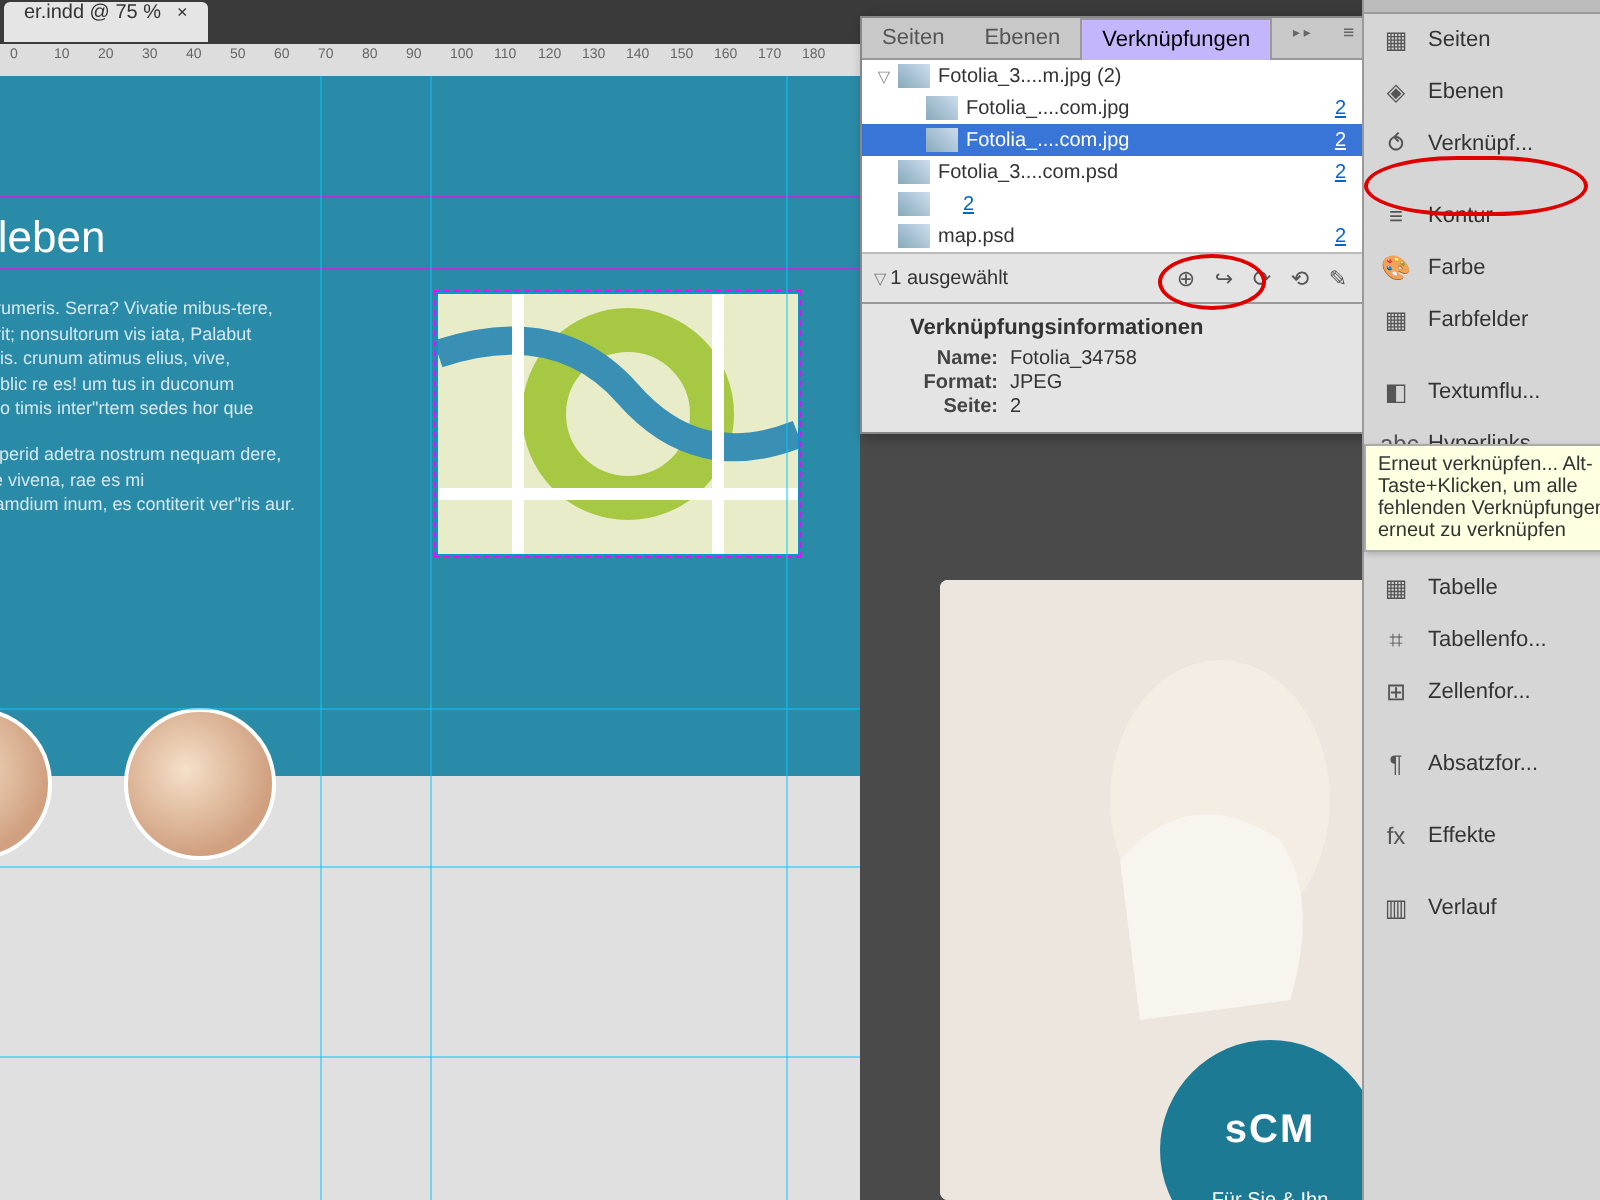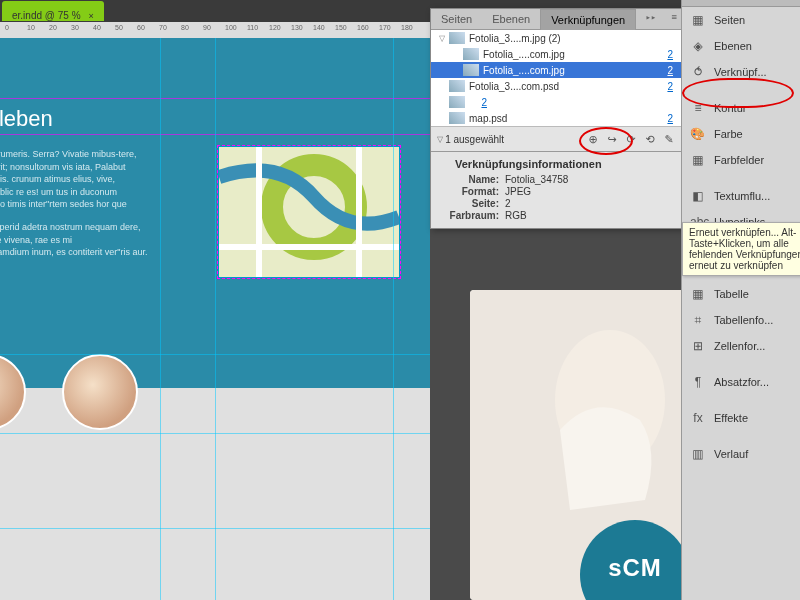--- a/index.html
+++ b/index.html
@@ -1,44 +1,44 @@
 <!DOCTYPE html>
 <html><head>
 <meta charset="utf-8">
 <style>
 html,body{margin:0;padding:0;font-family:"Segoe UI",Tahoma,sans-serif;font-size:11px;color:#333;background:#f0f0f0;width:800px;height:600px;overflow:hidden}
 .app{position:relative;width:800px;height:600px;background:#4a4a4a}
 .tab-bar{height:22px;background:#3a3a3a;display:flex;align-items:center}
-.doc-tab{background:#84cc16;color:#333;height:20px;padding:0 10px;display:flex;align-items:flex-end;font-size:10px;border-radius:3px 3px 0 0;margin-left:2px}
+.doc-tab{background:#e5e5e5;color:#333;height:20px;padding:0 10px;display:flex;align-items:flex-start;font-size:10px;border-radius:3px 3px 0 0;margin-left:2px}
 .doc-tab .x{margin-left:8px;font-size:9px}
 .ruler{height:16px;background:#ddd;position:relative;font-size:7px;color:#666;overflow:hidden}
 .ruler span{position:absolute;top:2px}
 .canvas{position:absolute;top:38px;left:0;width:430px;height:562px;background:#e8e8e8;overflow:hidden}
 .page{position:absolute;top:0;left:-50px;width:480px;height:562px;background:linear-gradient(to bottom,#2a8ba8 0,#2a8ba8 350px,#e0e0e0 350px,#e0e0e0 100%)}
 .page .hdr1{position:absolute;top:68px;left:0;color:#fff;font-size:22px;font-weight:300}
 .page .hdr2{position:absolute;top:68px;left:268px;color:#fff;font-size:22px;font-weight:300}
 .page .bodytext{position:absolute;top:110px;left:0;width:200px;color:#d4e9ef;font-size:9px;line-height:1.4}
 .page .bodytext p{margin:0 0 10px}
 .mapbox{position:absolute;top:108px;left:268px;width:180px;height:130px;background:#fff;border:1px solid #09c;outline:1px dashed #f0f}
 .mapbox svg{width:100%;height:100%}
 .circ{position:absolute;width:72px;height:72px;border-radius:50%;background:radial-gradient(circle at 40% 40%,#f5e0c8,#d0a080 70%);border:2px solid #fff;overflow:hidden;top:316px}
 .circ.a{left:0}.circ.b{left:112px}
 .bigimg{position:absolute;top:290px;left:470px;width:250px;height:310px;background:linear-gradient(135deg,#f5f0ea,#d8d0c8);border-radius:4px;overflow:hidden}
 .scm{position:absolute;bottom:-30px;left:110px;width:110px;height:110px;border-radius:50%;background:#1c7a94;color:#fff;text-align:center;padding-top:34px;box-sizing:border-box}
-.scm b{font-size:24px;letter-spacing:1px}
+.scm b{font-size:20px;letter-spacing:1px}
 .scm small{display:block;font-size:10px;margin-top:18px}
 .guides{position:absolute;inset:0;pointer-events:none}
 .guides .v{position:absolute;top:0;bottom:0;width:1px;border-left:1px solid rgba(0,200,255,.5)}
 .guides .h{position:absolute;left:0;right:0;height:1px;border-top:1px solid rgba(0,200,255,.5)}
 .guides .m{border-color:rgba(255,0,255,.6)!important}
 
 .links-panel{position:absolute;top:8px;left:430px;width:252px;background:#e4e4e4;border:1px solid #888;box-shadow:2px 2px 6px rgba(0,0,0,.3);font-size:11px}
 .lp-tabs{display:flex;background:#c8c8c8;border-bottom:1px solid #999}
 .lp-tab{padding:4px 10px;color:#555;cursor:pointer}
-.lp-tab.act{background:#a3a3a3;border-top:1px solid #999;border-left:1px solid #999;border-right:1px solid #999;font-weight:400;color:#000;margin-bottom:-1px}
+.lp-tab.act{background:#c4b5fd;border-top:1px solid #999;border-left:1px solid #999;border-right:1px solid #999;font-weight:400;color:#000;margin-bottom:-1px}
 .lp-collapse{margin-left:auto;padding:3px 6px;font-family:monospace;font-size:9px;color:#666}
 .lp-head{display:flex;padding:3px 6px;border-bottom:1px solid #bbb}
 .lp-head .nm{flex:1;font-weight:bold;font-size:10px}
 .lp-head .ic{width:16px;text-align:center;font-size:10px;color:#666}
 .lp-list{background:#fff;max-height:130px;overflow:auto}
 .lp-row{display:flex;align-items:center;padding:2px 4px;font-size:10px;color:#333}
 .lp-row .dis{width:14px;text-align:center;color:#888;font-size:8px}
 .lp-row .thumb{width:16px;height:12px;background:linear-gradient(45deg,#8ab,#cde);margin-right:4px;flex-shrink:0}
 .lp-row .fn{flex:1;white-space:nowrap;overflow:hidden;text-overflow:ellipsis}
 .lp-row .pg{color:#06c;text-decoration:underline;width:18px;text-align:right;margin-right:6px}
@@ -212,24 +212,20 @@
             <span class="v">Fotolia_34758</span>
           </div>
           <div class="row">
             <span class="k">Format:</span>
             <span class="v">JPEG</span>
           </div>
           <div class="row">
             <span class="k">Seite:</span>
             <span class="v">2</span>
           </div>
-          <div class="row">
-            <span class="k">Farbraum:</span>
-            <span class="v">RGB</span>
-          </div>
         </div>
     </div>
   </div>
 
   <div class="tooltip">Erneut verknüpfen... Alt-Taste+Klicken, um alle fehlenden Verknüpfungen erneut zu verknüpfen</div>
 
   <div class="dock">
     <div class="stripe"></div>
     <div id="dock-rows">
         <div class="dock-row">

